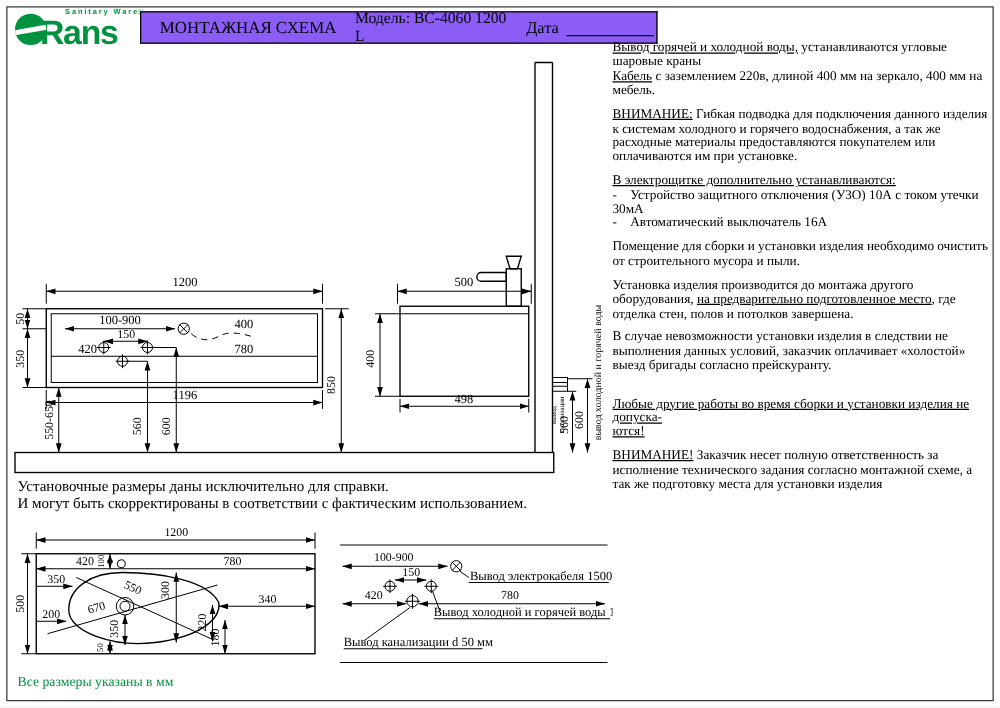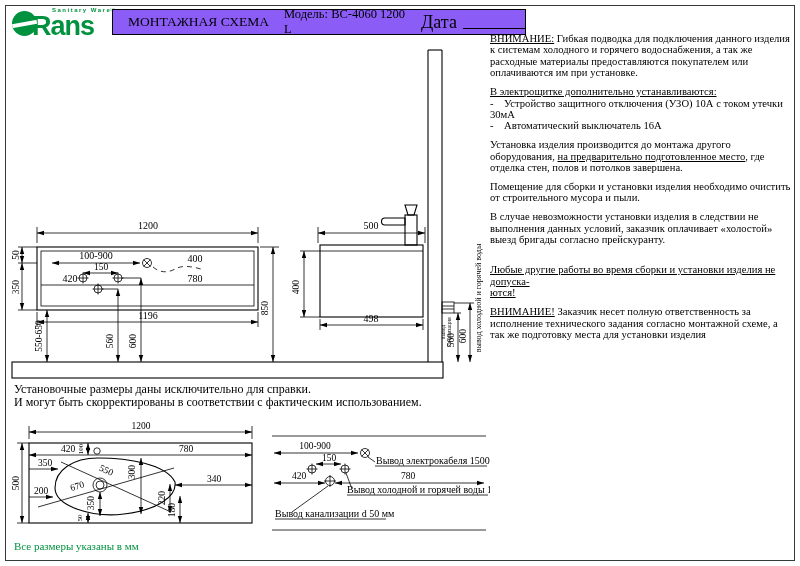--- a/index.html
+++ b/index.html
@@ -14,21 +14,21 @@
         background:#fff;transform:rotate(-10deg);}
   .logo-word{font-family:"Liberation Sans",sans-serif;font-weight:bold;font-size:27px;
         line-height:22px;letter-spacing:-1px;margin-left:-5px;}
   .logo-top{position:absolute;left:40px;top:0px;font-family:"Liberation Sans",sans-serif;
         font-size:6px;font-weight:bold;letter-spacing:1.5px;white-space:nowrap;}
   .logo-reg{position:absolute;left:98px;top:-1px;font-size:7px;}
   .hdr-box{position:absolute;top:9px;height:26px;border:1px solid #000;display:flex;
         align-items:center;box-sizing:border-box;background:#8b5cf6;}
   #title-box{left:112px;width:173px;justify-content:center;font-size:13.5px;}
   #model-box{left:284px;width:129px;justify-content:center;font-size:12.5px;border-left:none;}
-  #date-box{left:412px;width:114px;font-size:18px;border-left:none;padding-left:9px;}
+  #date-box{left:412px;width:114px;font-size:13px;border-left:none;padding-left:9px;}
   .date-blank{display:inline-block;width:70px;border-bottom:1px solid #000;height:13px;margin-left:6px;}
   
   .instructions{position:absolute;left:490px;top:33px;width:302px;font-size:10.6px;line-height:11.4px;}
   .instructions p{margin:0 0 7.5px 0;}
   .u{text-decoration:underline;}
   
   .notes{position:absolute;left:14px;top:383px;font-size:12px;line-height:13px;}
   .footer-note{position:absolute;left:14px;top:540px;font-size:11px;}
   svg{position:absolute;}
   svg text{font-family:"Liberation Serif",serif;fill:#000;}
@@ -55,24 +55,25 @@
   </div>
   <div class="hdr-box" id="model-box">
     <span>Модель: BC-4060 1200 L</span>
   </div>
   <div class="hdr-box" id="date-box">
     <span>Дата</span>
     <span class="date-blank"></span>
   </div>
 
   <div class="instructions" id="instructions">
+      <p><span class="u">Вывод горячей и холодной воды,</span><span> устанавливаются угловые шаровые краны</span><br><span class="u">Кабель</span><span> с заземлением 220в, длиной 400 мм на зеркало, 400 мм на мебель.</span></p>
       <p><span class="u">ВНИМАНИЕ:</span><span> Гибкая подводка для подключения данного изделия к системам холодного и горячего водоснабжения, а так же расходные материалы предоставляются покупателем или оплачиваются им при установке.</span></p>
       <p><span class="u">В электрощитке дополнительно устанавливаются:</span><br><span>-&nbsp;&nbsp;&nbsp;&nbsp;Устройство защитного отключения (УЗО) 10А с током утечки 30мА</span><br><span>-&nbsp;&nbsp;&nbsp;&nbsp;Автоматический выключатель 16А</span><br></p>
+      <p><span>Помещение для сборки и установки изделия необходимо очистить от строительного мусора и пыли.</span></p>
       <p><span>Установка изделия производится до монтажа другого оборудования, </span><span class="u">на предварительно подготовленное место</span><span>, где отделка стен, полов и потолков завершена.</span></p>
-      <p><span>Помещение для сборки и установки изделия необходимо очистить от строительного мусора и пыли.</span></p>
       <p><span>В случае невозможности установки изделия в следствии не выполнения данных условий, заказчик оплачивает «холостой» выезд бригады согласно прейскуранту.</span></p>
       <p><br><span class="u">Любые другие работы во время сборки и установки изделия не допуска-</span><br><span class="u">ются!</span></p>
       <p><span class="u">ВНИМАНИЕ!</span><span> Заказчик несет полную ответственность за исполнение технического задания согласно монтажной схеме, а так же подготовку места для установки изделия</span></p>
     </div>
 
   <svg style="left:8px;top:40px;" width="482" height="345" viewBox="0 0 482 345">
     <defs>
       <marker id="ar" markerWidth="9" markerHeight="8" refX="7.4" refY="3" orient="auto-start-reverse" markerUnits="userSpaceOnUse">
         <path d="M0,0.7 L7.5,3 L0,5.3 Z" fill="#000"></path>
       </marker>

